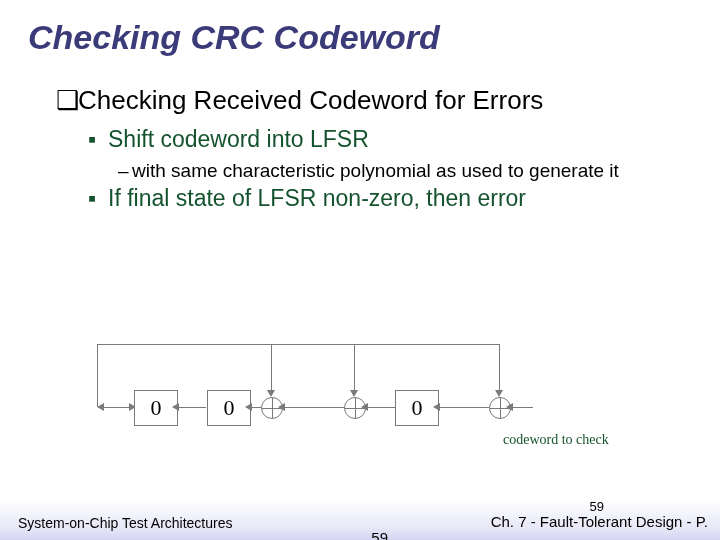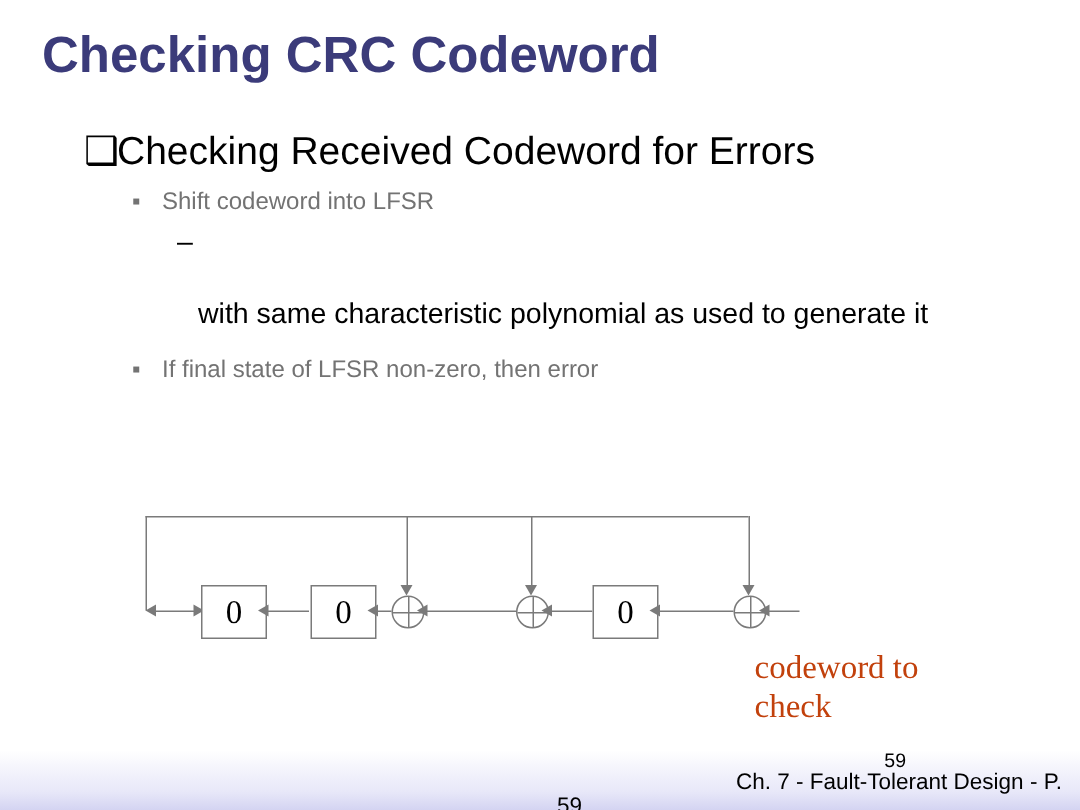--- a/index.html
+++ b/index.html
@@ -14,41 +14,42 @@
   }
   .slide {
     width: 720px;
     height: 540px;
     position: relative;
     box-sizing: border-box;
   }
   .title {
     font-size: 34px;
     font-weight: bold;
+    font-style: italic;
     color: #3b3b7a;
     padding: 18px 0 0 28px;
   }
   .content {
     padding-left: 56px;
     padding-right: 12px;
   }
   .level1 {
     font-size: 26px;
     color: #000;
     margin-top: 28px;
   }
   .level1 .bullet {
     font-family: Arial, sans-serif;
     display: inline-block;
     width: 22px;
     vertical-align: top;
   }
   .level2 {
-    font-size: 16px;
-    color: #737373;
+    font-size: 23px;
+    color: #14532d;
     margin-left: 32px;
     margin-top: 10px;
   }
   .level2 .bullet {
     display: inline-block;
     width: 20px;
     vertical-align: top;
   }
   .level3 {
     font-size: 19px;
@@ -59,21 +60,20 @@
   }
   .level3 .dash {
     display: inline-block;
     width: 14px;
     vertical-align: top;
   }
   .level3-text {
     display: inline-block;
     width: 520px;
     vertical-align: top;
-    margin-top: 48px;
   }
 
   
   .diagram {
     position: absolute;
     top: 340px;
     left: 85px;
     width: 565px;
     height: 120px;
   }
@@ -156,22 +156,22 @@
     font-family: "Times New Roman", serif;
     font-size: 21px;
     text-align: center;
     line-height: 30px;
   }
   .codeword-label {
     position: absolute;
     top: 92px;
     left: 418px;
     font-family: "Times New Roman", serif;
-    font-size: 22px;
-    color: #c2410c;
+    font-size: 14px;
+    color: #14532d;
   }
 
   
   .footer-gradient {
     position: absolute;
     left: 0;
     bottom: 0;
     width: 720px;
     height: 40px;
     background: linear-gradient(to bottom, rgba(255,255,255,0) 0%, rgba(60,60,200,0.12) 70%, rgba(40,40,190,0.20) 100%);
@@ -215,21 +215,21 @@
   <div class="content">
     <div class="level1">
       <span class="bullet">❑</span><span>Checking Received Codeword for Errors</span>
     </div>
     <div class="level2">
       <span class="bullet">▪</span><span>Shift codeword into LFSR</span>
     </div>
     <div class="level3">
       <span class="dash">–</span><span class="level3-text">with same characteristic polynomial as used to generate it</span>
     </div>
-    <div class="level2" style="margin-top:16px">
+    <div class="level2" style="margin-top:2px">
       <span class="bullet">▪</span><span>If final state of LFSR non-zero, then error</span>
     </div>
   </div>
 
   <div class="diagram">
 
     <div class="top-line" style="left:12px; width:402px;"></div>
 
     <div class="v-line" style="left:12px; top:4px; height:63px;"></div>
     <div class="arrow-left" style="left:12px; top:63px;"></div>
@@ -271,17 +271,18 @@
     <div class="xor-circle" style="left:404px;"></div>
 
     <div class="h-seg" style="left:425px; top:67px; width:23px;"></div>
     <div class="arrow-left" style="left:421px; top:63px;"></div>
 
 
     <div class="codeword-label">codeword to check</div>
   </div>
 
   <div class="footer-gradient"></div>
+  <div class="footer-left">System-on-Chip Test Architectures</div>
   <div class="page-num">59</div>
   <div class="footer-right">Ch. 7 - Fault-Tolerant Design - P.</div>
   <div class="footer-trunc">59</div>
 
 </div>
 
 </body></html>

